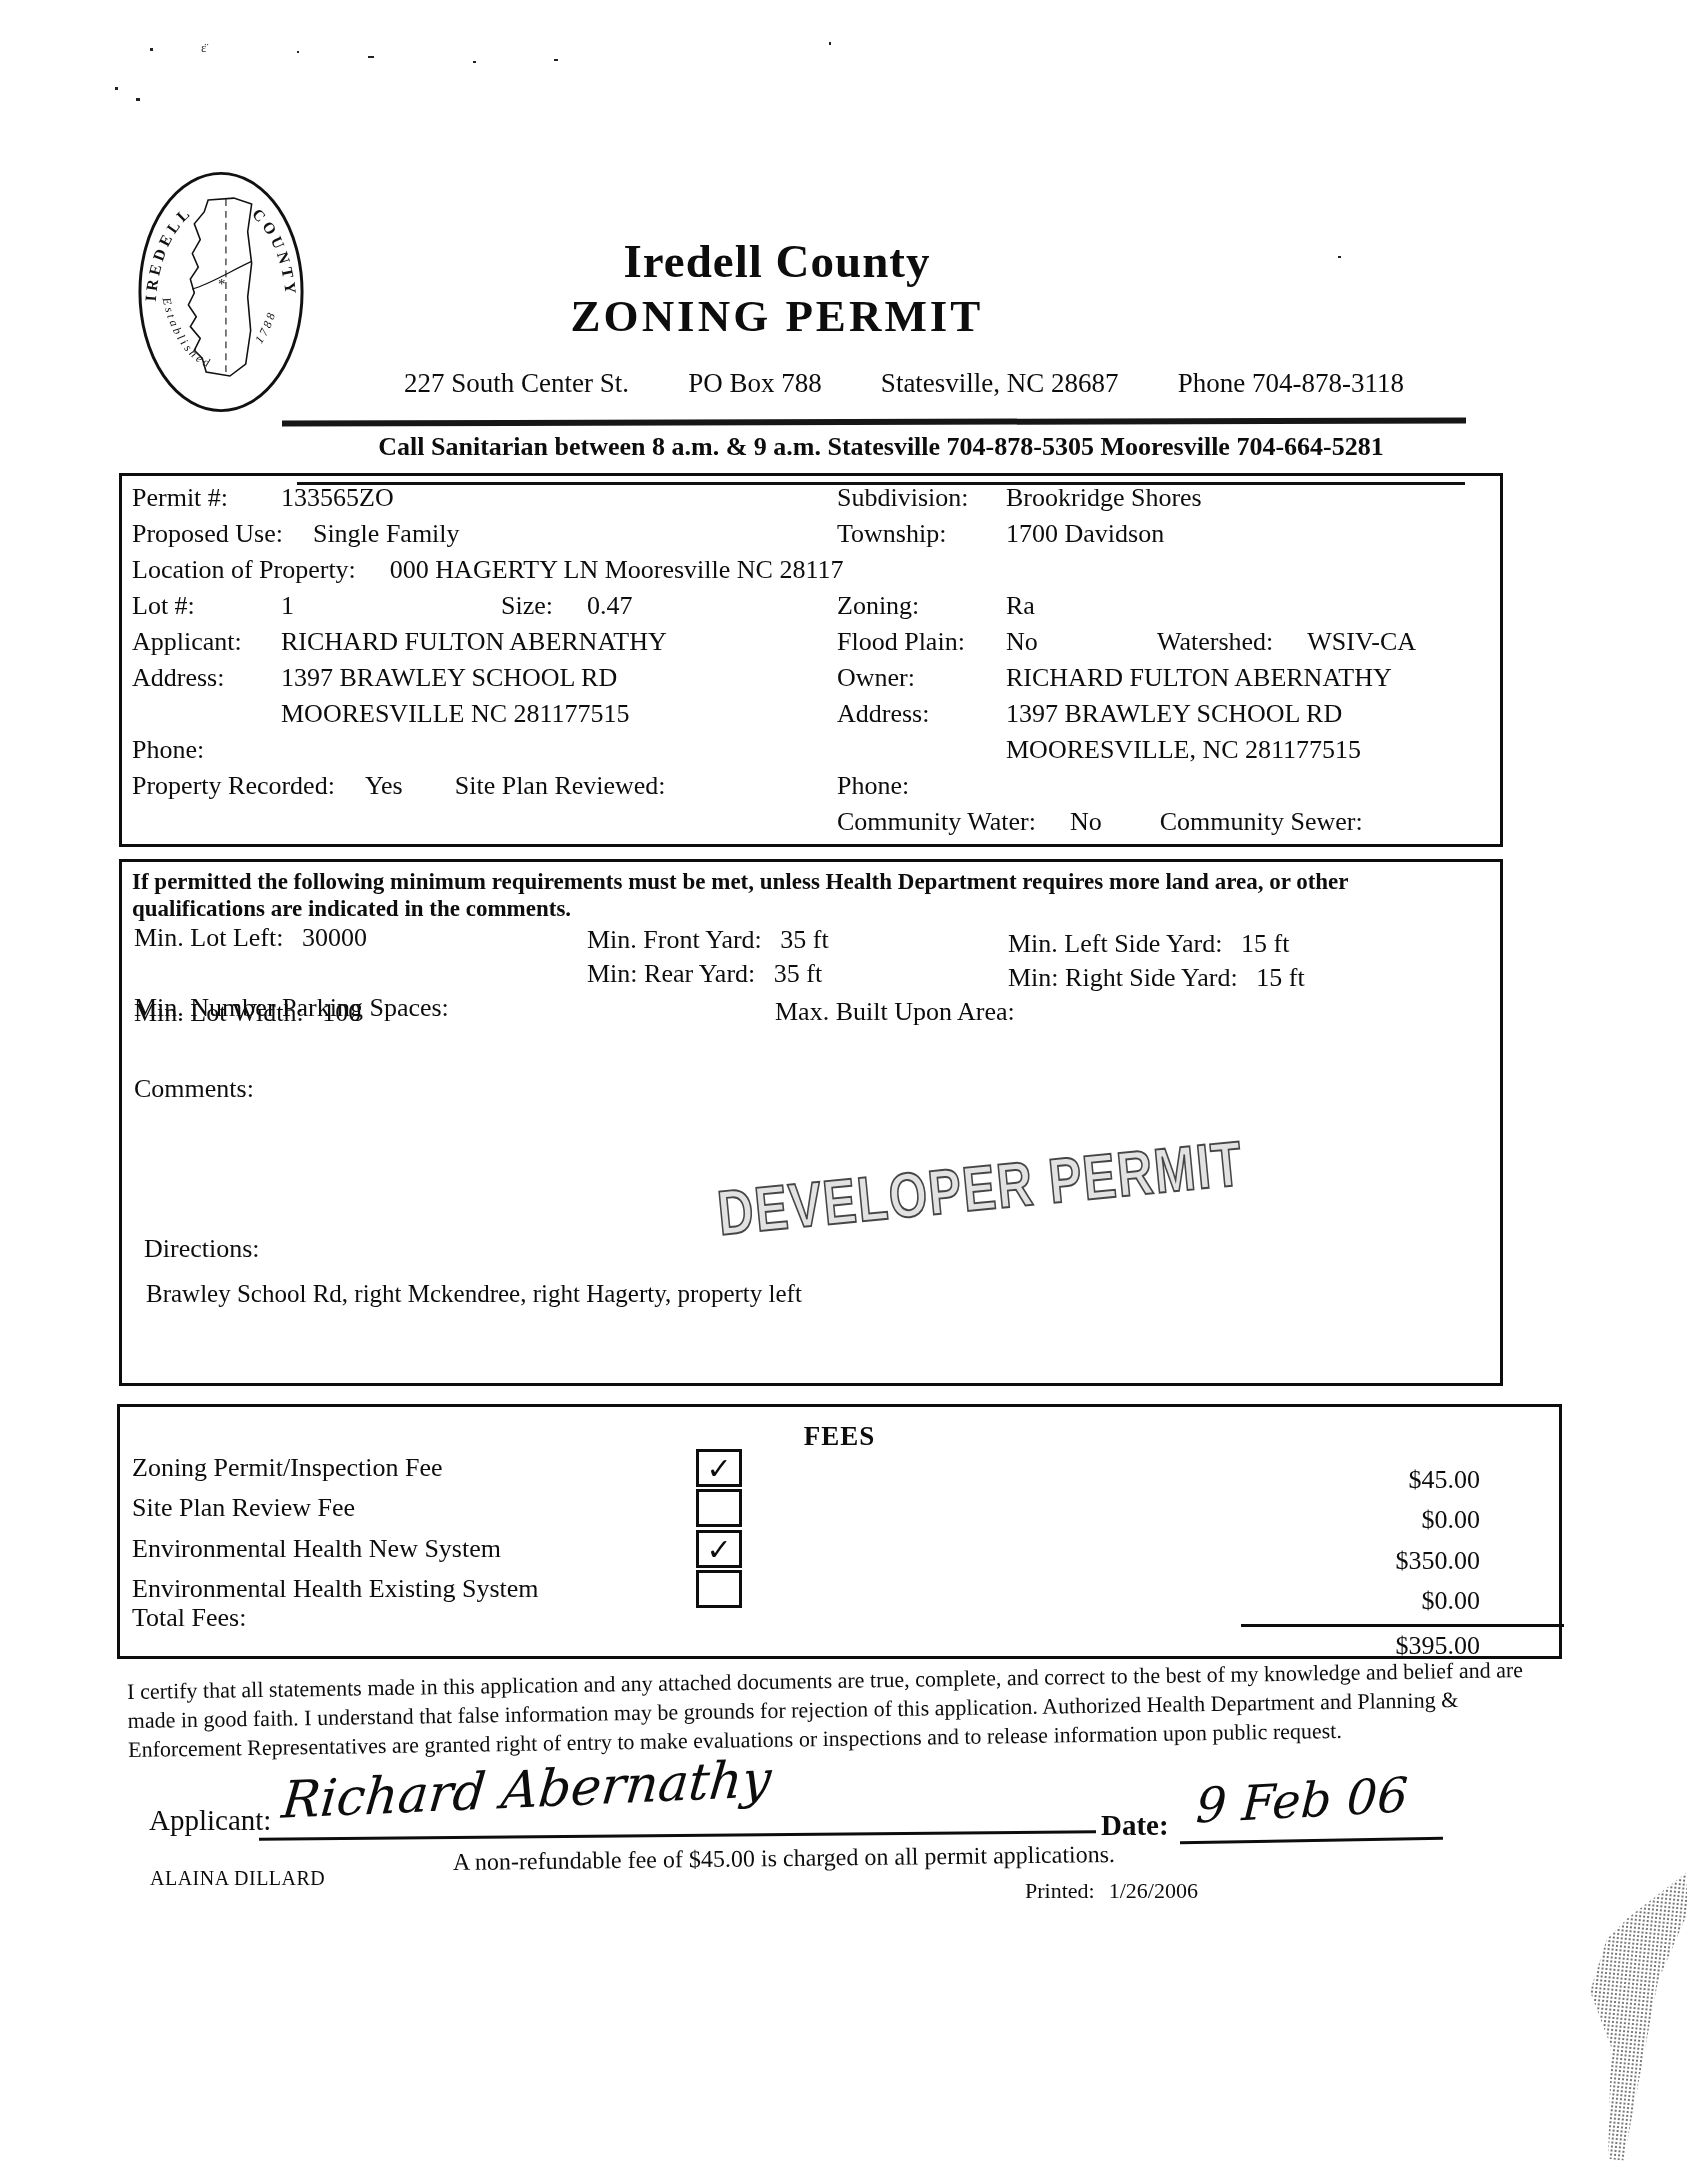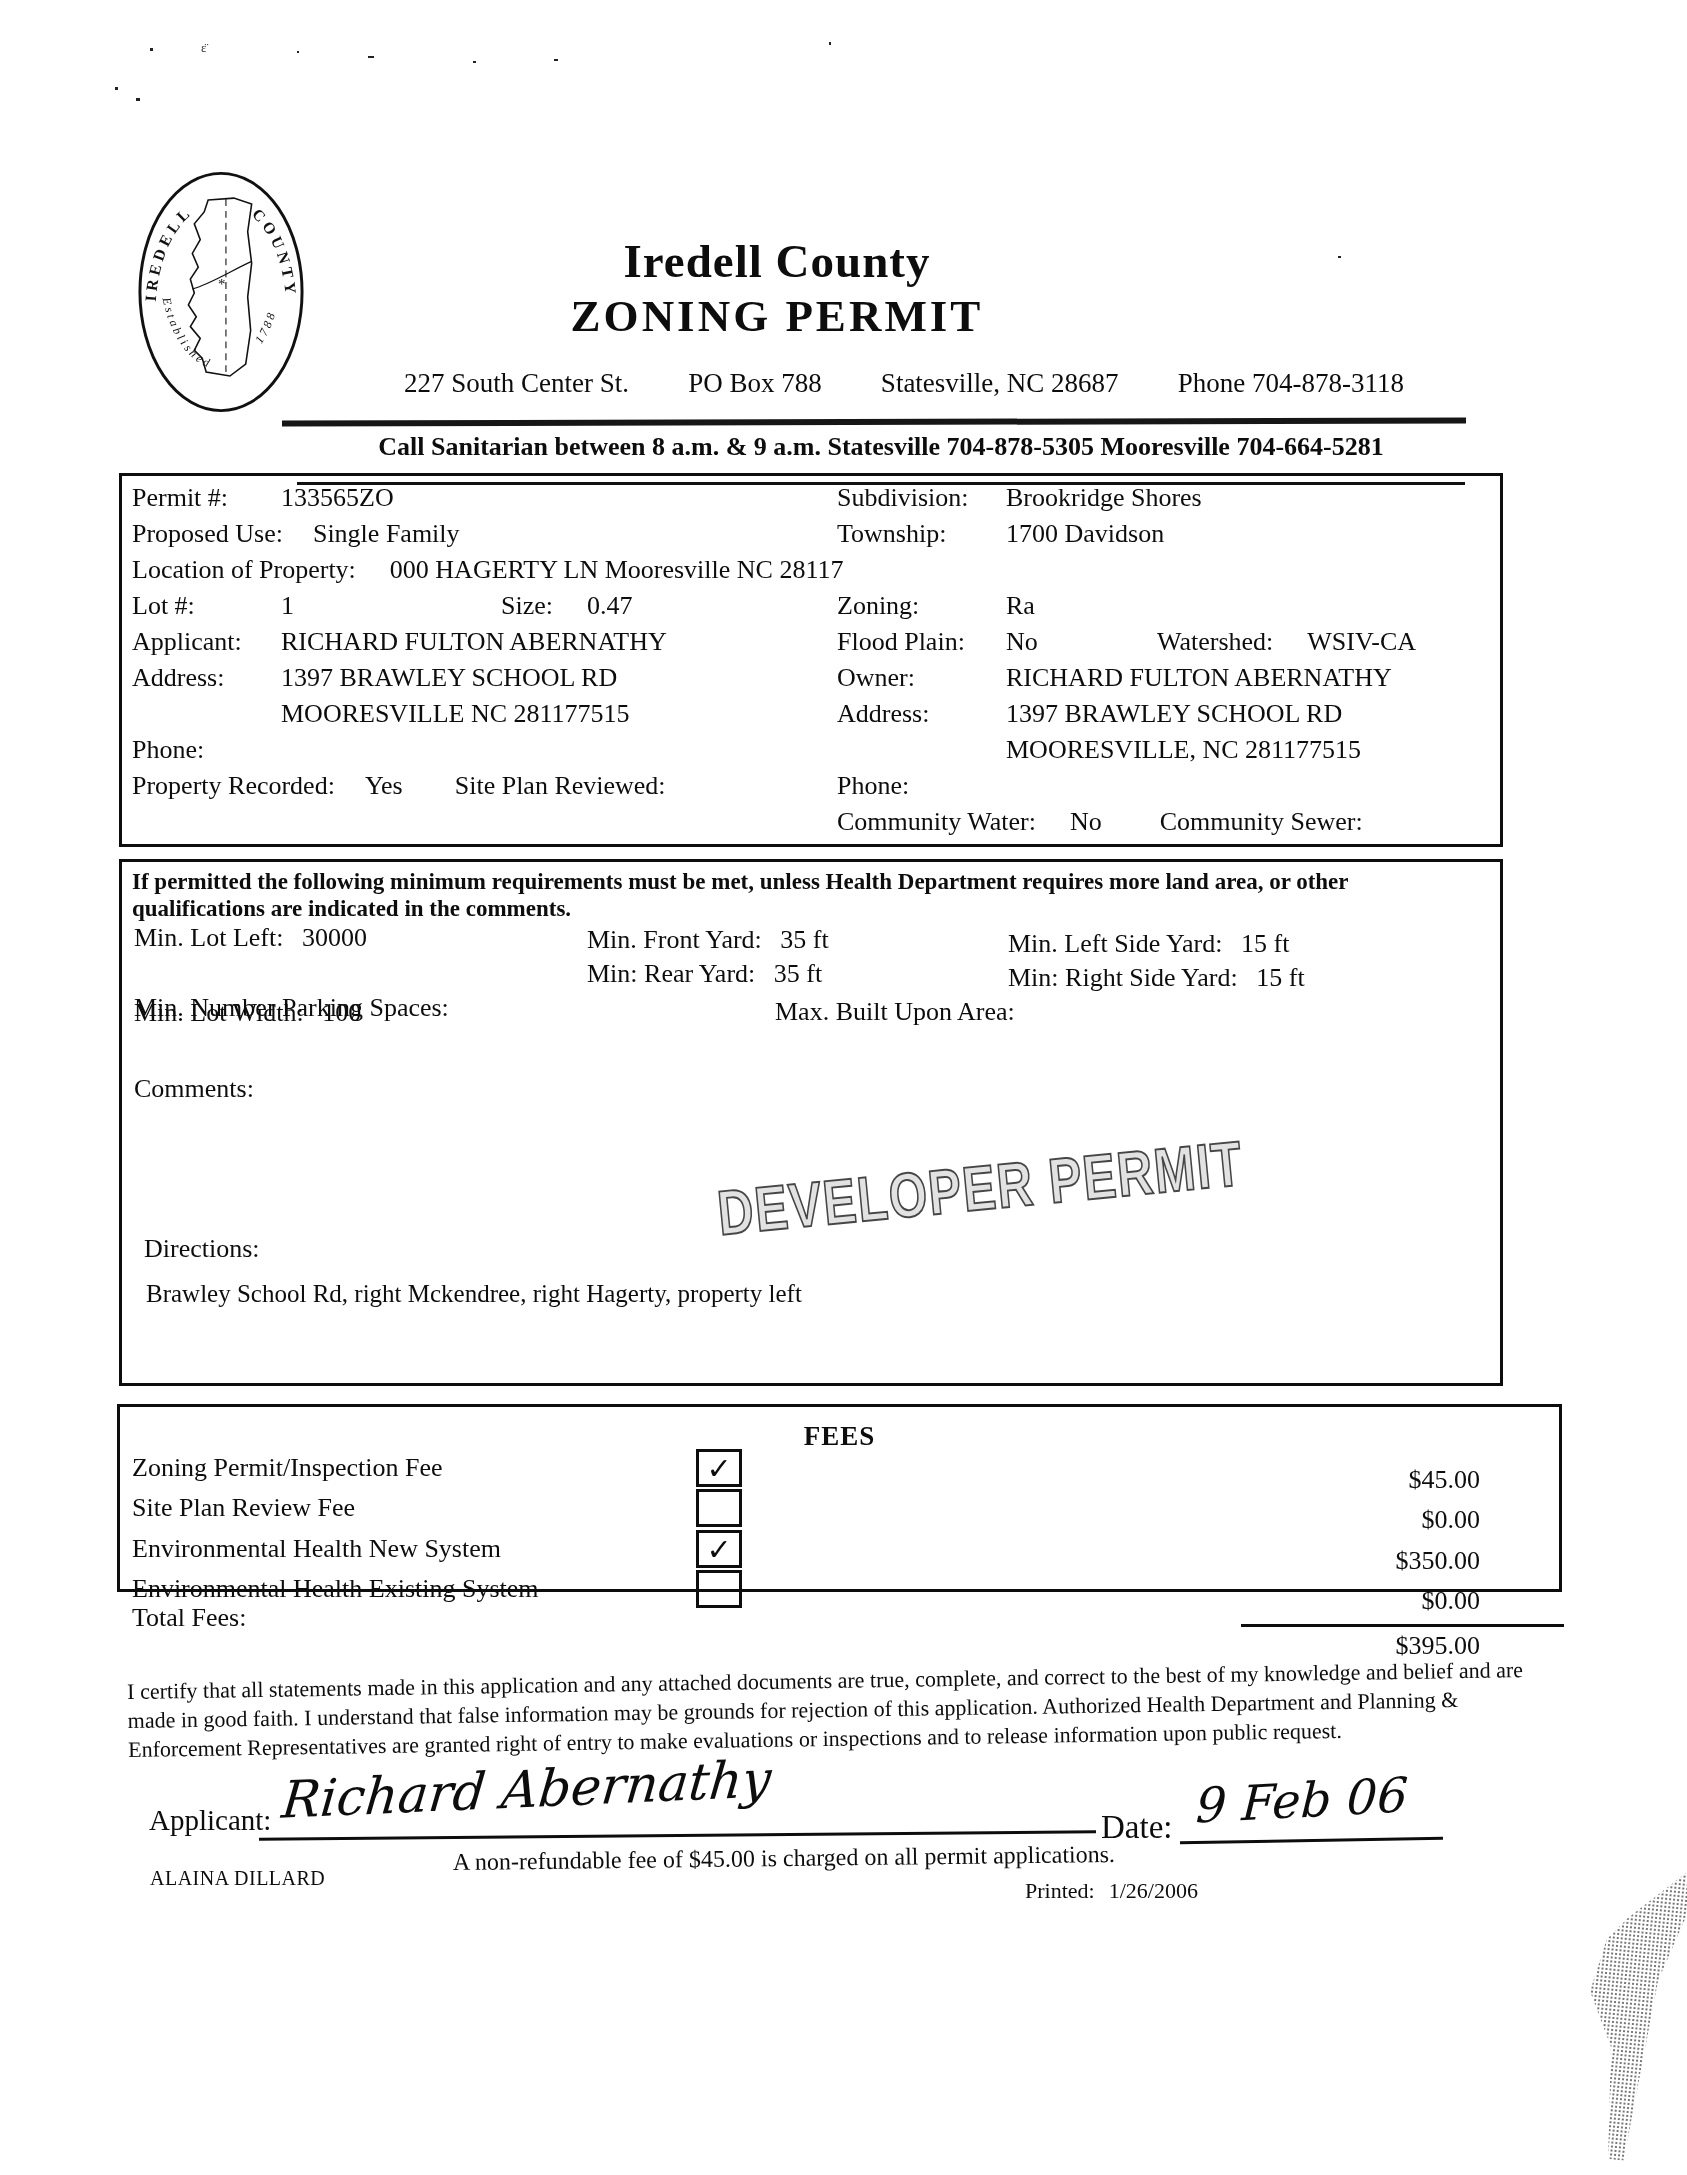--- a/index.html
+++ b/index.html
@@ -18,21 +18,21 @@
   .thick-rule { position:absolute; left:282px; top:419px; width:1184px; height:6px;
                 background:#161616; transform:rotate(-0.15deg); }
   .sanitarian { position:absolute; left:297px; top:432px; width:1168px; text-align:center;
                 font-size:26px; font-weight:bold; border-bottom:3px solid #111;
                 padding-bottom:20px; white-space:nowrap; }
 
   
   .box { position:absolute; border:3px solid #0d0d0d; background:transparent; }
   .box1 { left:119px; top:473px; width:1384px; height:374px; }
   .box2 { left:119px; top:859px; width:1384px; height:527px; }
-  .box3 { left:117px; top:1404px; width:1445px; height:188px; }
+  .box3 { left:117px; top:1404px; width:1445px; height:255px; }
 
   .b1col { position:absolute; top:7px; font-size:26px; }
   .b1left { left:10px; width:705px; }
   .b1right { left:715px; width:661px; }
   .b1row { height:36px; display:flex; align-items:baseline; white-space:nowrap;gap:22px; }
   .lbl { display:inline-block; width:127px; flex:none; }
   .rlbl { display:inline-block; width:147px; flex:none; }
   .w200 { display:inline-block; width:198px; flex:none; }
   .w130 { display:inline-block; width:129px; flex:none; }
   .gap8 { margin-left:8px; } .gap12 { margin-left:12px; }
@@ -62,21 +62,21 @@
   
   .cert { position:absolute; left:127px; top:1677px; width:1445px; font-size:22px;
           line-height:29px; transform:rotate(-0.9deg); transform-origin:left top; }
   .cert div { white-space:nowrap; }
   .applicant-label { position:absolute; left:149px; top:1804px; font-size:29px; }
   .sig-line { position:absolute; left:259px; top:1834px; width:837px; border-bottom:3px solid #0d0d0d;
               transform:rotate(-0.5deg); }
   .signature { position:absolute; left:282px; top:1760px; font-size:51px; font-style:italic;
                font-family:"DejaVu Serif", serif; transform:rotate(-2.5deg) skewX(-8deg);
                white-space:nowrap; }
-  .date-label { position:absolute; left:1101px; top:1809px; font-size:33px; }
+  .date-label { position:absolute; left:1101px; top:1809px; font-size:29px;font-weight:bold; }
   .date-line { position:absolute; left:1180px; top:1839px; width:263px; border-bottom:3px solid #0d0d0d;
                transform:rotate(-1deg); }
   .date-value { position:absolute; left:1196px; top:1772px; font-size:48px; font-style:italic;
                 font-family:"DejaVu Serif", serif; transform:rotate(-3deg) skewX(-6deg);
                 white-space:nowrap; }
   .fee-note { position:absolute; left:453px; top:1845px; font-size:24px; white-space:nowrap;
               transform:rotate(-0.7deg); }
   .preparer { position:absolute; left:150px; top:1867px; font-size:20px; letter-spacing:0.5px; }
   .printed { position:absolute; left:1025px; top:1878px; font-size:22px; white-space:nowrap; }
   .printed .val { margin-left:14px; }

